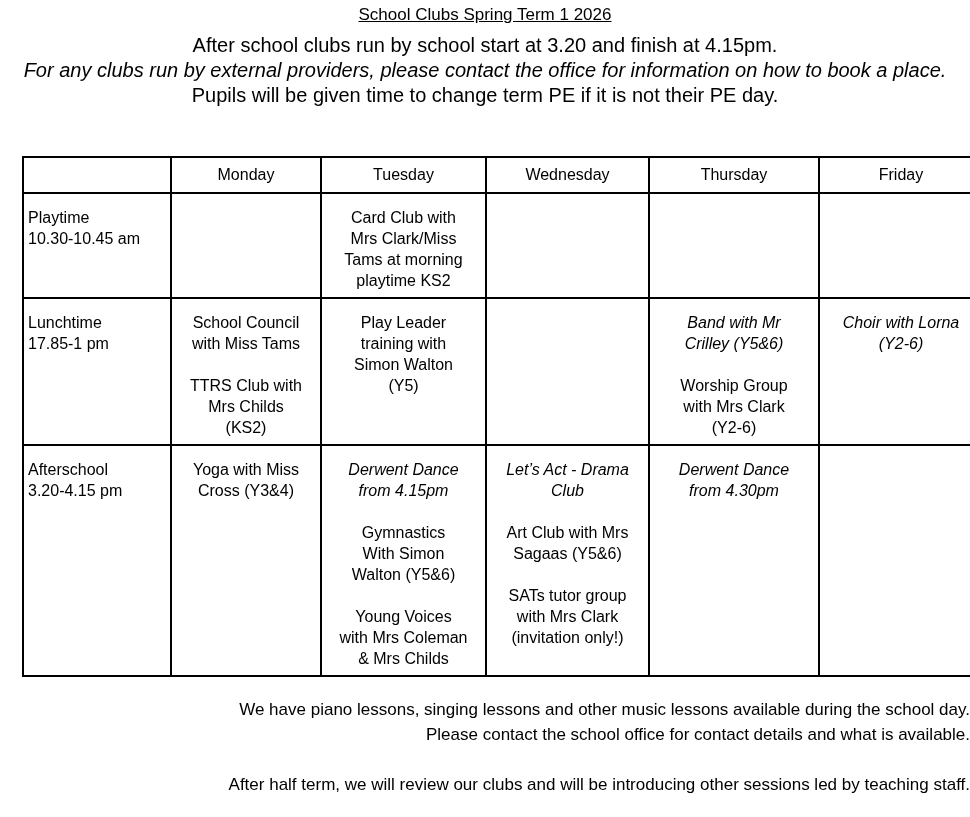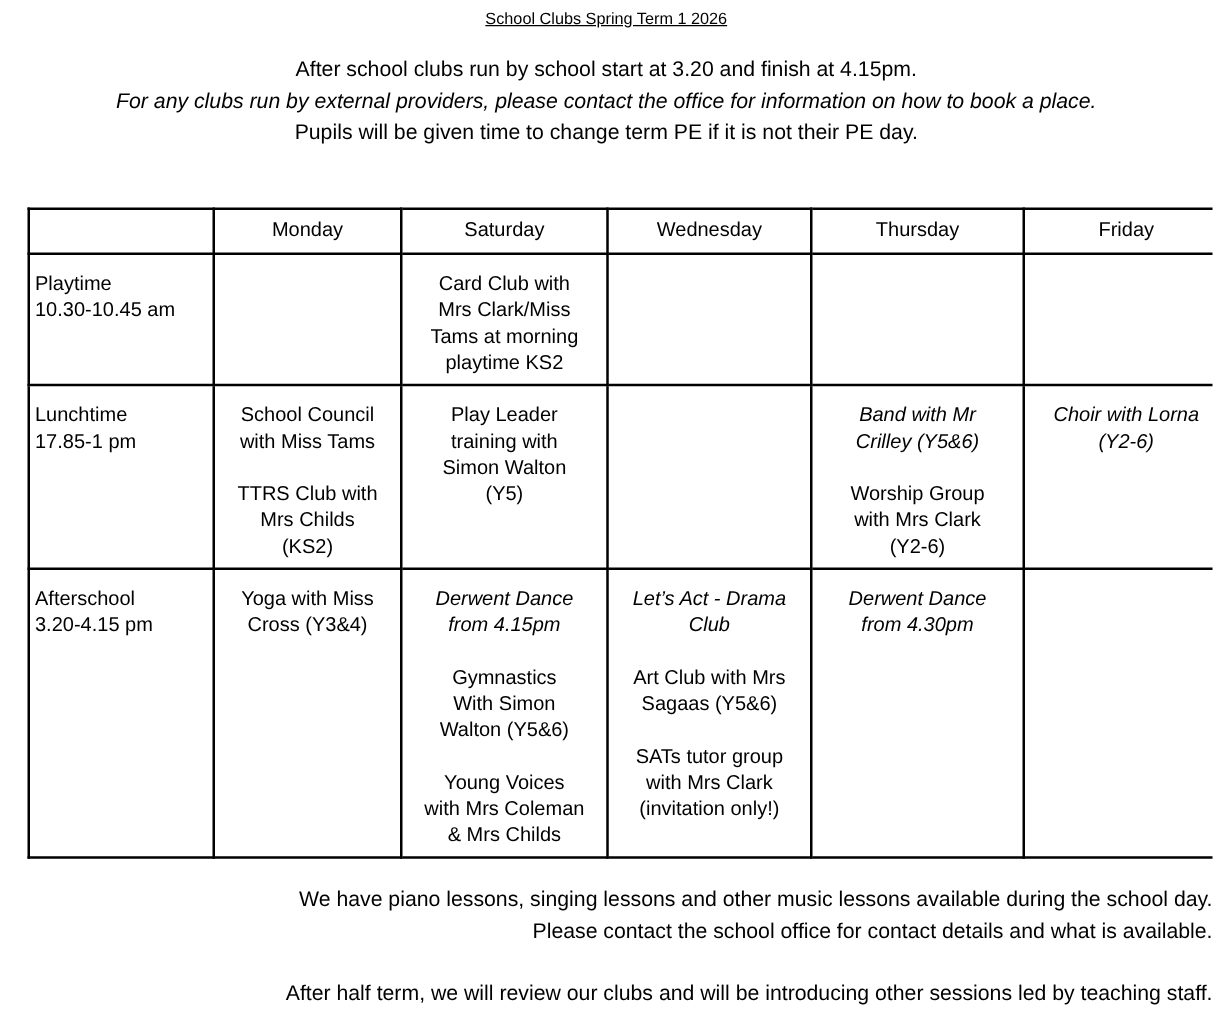--- a/index.html
+++ b/index.html
@@ -12,31 +12,31 @@
     width: 970px;
     height: 817px;
     font-family: "Liberation Sans", "DejaVu Sans", sans-serif;
     color: #000000;
     overflow: hidden;
   }
   .doc { padding-top: 2px; }
 
   .title {
     margin: 0;
-    font-size: 13px;
+    font-size: 17px;
     font-weight: normal;
     line-height: 25px;
     text-align: center;
     text-decoration: underline;
   }
 
   .intro {
-    margin-top: 16px;
+    margin-top: 6px;
     text-align: center;
-    font-size: 17px;
+    font-size: 20px;
     line-height: 25px;
   }
 
   .italic { font-style: italic; }
 
   table.schedule {
     border-collapse: collapse;
     table-layout: fixed;
     width: 960px;
     margin: 48px 0 0 22px;
@@ -99,21 +99,21 @@
       <col style="width:150px">
       <col style="width:165px">
       <col style="width:163px">
       <col style="width:170px">
       <col style="width:164px">
     </colgroup>
     <thead>
       <tr>
         <th></th>
         <th>Monday</th>
-        <th>Saturday</th>
+        <th>Tuesday</th>
         <th>Wednesday</th>
         <th>Thursday</th>
         <th>Friday</th>
       </tr>
     </thead>
     <tbody id="schedule-body">
         <tr class="row-playtime">
           <td class="time">Playtime
 10.30-10.45 am</td>
           <td class="day"></td>

